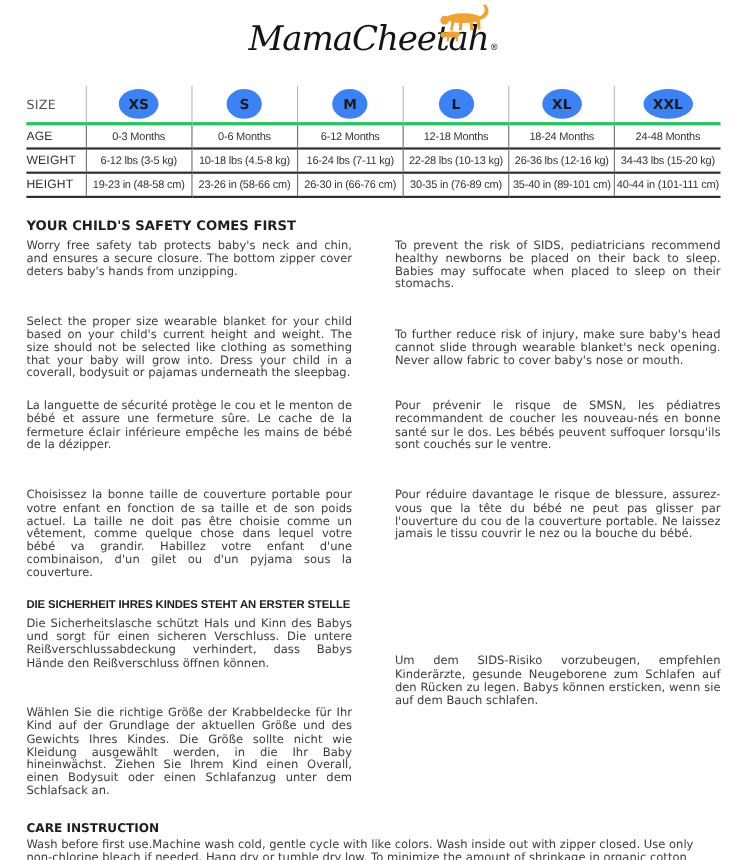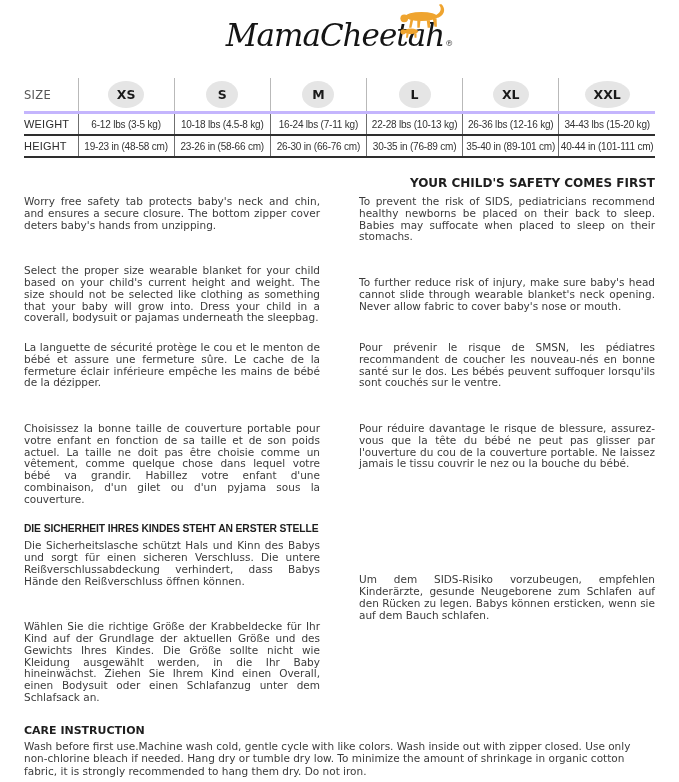--- a/index.html
+++ b/index.html
@@ -14,36 +14,36 @@
   .logo{position:relative;display:inline-block;
     font-family:"DejaVu Serif",serif;font-style:italic;
     font-size:31px;color:#141414;letter-spacing:-1px;line-height:1.5;}
   .logo .reg{font-size:8px;font-style:normal;letter-spacing:0;margin-left:1px;}
   .cheetah-svg{position:absolute;top:-9px;right:6px;width:54px;height:36px;}
 
   
   table.size-table{width:100%;border-collapse:collapse;table-layout:fixed;margin-top:4px;}
   table.size-table col.c-label{width:54px;}
   table.size-table th,table.size-table td{padding:0;font-weight:normal;}
-  thead th{height:33px;border-left:1px solid #b9b9b9;border-bottom:3px solid #c4b5fd;text-align:center;}
+  thead th{height:33px;border-left:1px solid #b9b9b9;border-bottom:3px solid #22c55e;text-align:center;}
   thead th:first-child{border-left:none;}
   thead th.size-head{text-align:left;font-size:11.5px;color:#565656;letter-spacing:.3px;}
   tbody th,tbody td{height:20px;border-left:1px solid #6f6f6f;border-bottom:2px solid #2e2e2e;}
   tbody th{border-left:none;text-align:left;font-size:11px;color:#2c2c2c;
     font-family:"Liberation Sans",sans-serif;letter-spacing:.2px;}
   tbody td{font-family:"Liberation Sans",sans-serif;font-size:10px;letter-spacing:-0.2px;
     text-align:center;white-space:nowrap;color:#333;}
   .badge{display:inline-block;min-width:14px;padding:0 9px;height:27px;line-height:27px;
-    border-radius:50%;background:#e5e5e5;color:#1a1a1a;font-weight:bold;font-size:12.5px;}
+    border-radius:50%;background:#3b82f6;color:#1a1a1a;font-weight:bold;font-size:12.5px;}
 
   
   .section{margin-top:18px;}
   .section h2{margin:0 0 6px;color:#1e1e1e;font-weight:bold;white-space:nowrap;
     font-family:"DejaVu Sans",sans-serif;}
-  .section-en h2{font-size:12px;text-align:right;}
+  .section-en h2{font-size:12px;}
   .section-fr h2{font-size:11.7px;}
   .section-de h2{font-size:10.3px;font-family:"Liberation Sans",sans-serif;letter-spacing:-0.1px;}
   .cols{display:flex;gap:39px;}
   .col{width:calc(50% - 11px);text-align:justify;}
   .col p{margin:0 0 9px;font-size:10.5px;line-height:1.12;color:#3b3b3b;}
   .col p:last-child{margin-bottom:0;margin-top:34px;}
 
   
   .care{margin-top:20px;}
   .care h2{margin:0 0 3px;font-size:11px;color:#1e1e1e;font-weight:bold;}
@@ -95,20 +95,29 @@
         <th><span class="badge">XS</span></th>
         <th><span class="badge">S</span></th>
         <th><span class="badge">M</span></th>
         <th><span class="badge">L</span></th>
         <th><span class="badge">XL</span></th>
         <th><span class="badge">XXL</span></th>
       </tr>
     </thead>
     <tbody>
       <tr>
+        <th>AGE</th>
+        <td>0-3 Months</td>
+        <td>0-6 Months</td>
+        <td>6-12 Months</td>
+        <td>12-18 Months</td>
+        <td>18-24 Months</td>
+        <td>24-48 Months</td>
+      </tr>
+      <tr>
         <th>WEIGHT</th>
         <td>6-12 lbs (3-5 kg)</td>
         <td>10-18 lbs (4.5-8 kg)</td>
         <td>16-24 lbs (7-11 kg)</td>
         <td>22-28 lbs (10-13 kg)</td>
         <td>26-36 lbs (12-16 kg)</td>
         <td>34-43 lbs (15-20 kg)</td>
       </tr>
       <tr>
         <th>HEIGHT</th>

